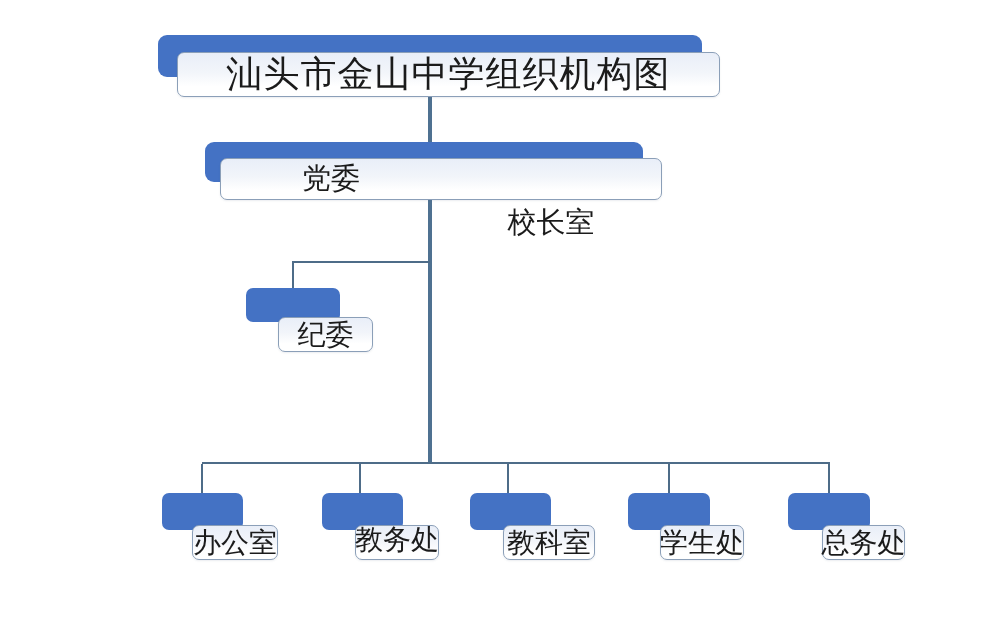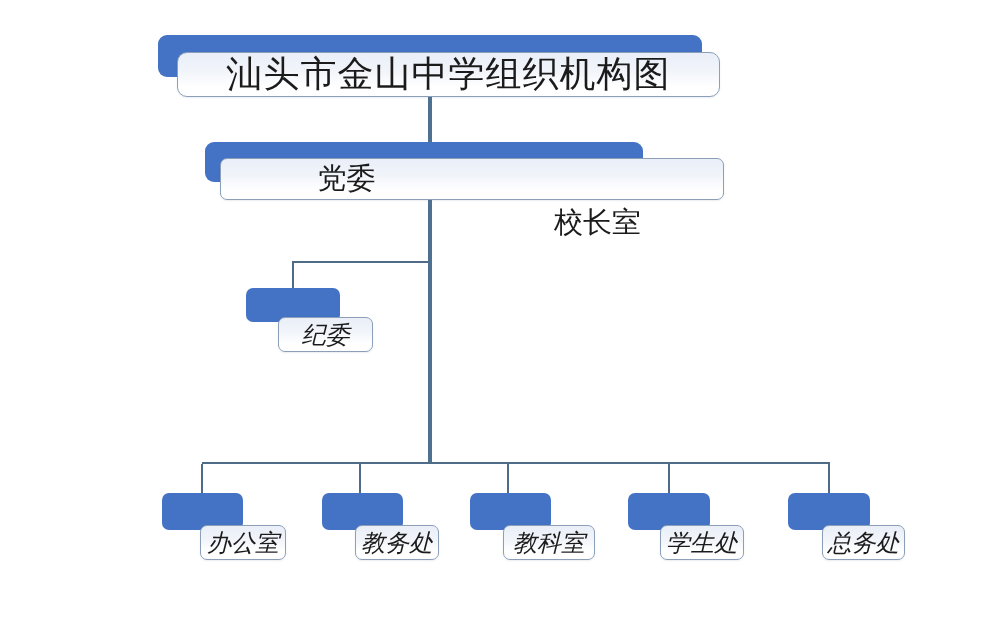--- a/index.html
+++ b/index.html
@@ -25,38 +25,38 @@
     border-radius:7px;
     box-sizing:border-box;
     box-shadow:0 1px 2px rgba(60,80,110,0.10);
     display:flex;align-items:center;justify-content:center;
     white-space:nowrap;
   }
   .conn-thick{position:absolute;background:var(--connector-thick,#4f7191);}
   .conn-thin{position:absolute;background:var(--connector-thin,#4e6c88);}
   .title-text{font-size:36px;letter-spacing:1px;}
   .l2-text{font-size:29px;}
-  .small-text{font-size:24px;font-style:italic;}
+  .small-text{font-size:28px;}
   .half{position:absolute;top:0;height:100%;width:50%;
         display:flex;align-items:center;justify-content:center;}
 </style>
 </head>
 <body>
 
 <div class="canvas">
 
   <div class="shape-blue" style="left:158px;top:35px;width:544px;height:42px;"></div>
-  <div class="plate title-text" style="left:177px;top:52px;width:543px;height:45px;border-radius:10px;">
+  <div class="plate title-text" style="left:177px;top:52px;width:543px;height:45px;">
     <span>汕头市金山中学组织机构图</span>
   </div>
 
   <div class="conn-thick" style="left:428px;top:97px;width:4px;height:45px;"></div>
 
   <div class="shape-blue" style="left:205px;top:142px;width:438px;height:40px;"></div>
-  <div class="plate l2-text" style="left:220px;top:158px;width:504px;height:42px;">
+  <div class="plate l2-text" style="left:220px;top:158px;width:442px;height:42px;">
     <span class="half" style="left:0;">党委</span>
     <span class="half" style="left:50%;margin-top:44px;">校长室</span>
   </div>
 
   <div class="conn-thick" style="left:428px;top:200px;width:4px;height:263px;"></div>
 
   <div class="conn-thin" style="left:294px;top:261px;width:136px;height:2px;"></div>
   <div class="conn-thin" style="left:292px;top:261px;width:2px;height:28px;"></div>
   <div class="shape-blue" style="left:246px;top:288px;width:94px;height:34px;border-radius:7px;"></div>
   <div class="plate small-text" style="left:278px;top:317px;width:95px;height:35px;">
@@ -65,21 +65,21 @@
 
   <div class="conn-thin" style="left:202px;top:462px;width:628px;height:2px;"></div>
 
   <div class="conn-thin" style="left:201px;top:464px;width:2px;height:29px;"></div>
   <div class="conn-thin" style="left:359px;top:464px;width:2px;height:29px;"></div>
   <div class="conn-thin" style="left:507px;top:464px;width:2px;height:29px;"></div>
   <div class="conn-thin" style="left:668px;top:464px;width:2px;height:29px;"></div>
   <div class="conn-thin" style="left:828px;top:464px;width:2px;height:29px;"></div>
 
   <div class="shape-blue" style="left:162px;top:493px;width:81px;height:37px;border-radius:7px;"></div>
-  <div class="plate small-text" style="left:200px;top:525px;width:86px;height:35px;">
+  <div class="plate small-text" style="left:192px;top:525px;width:86px;height:35px;">
     <span>办公室</span>
   </div>
 
   <div class="shape-blue" style="left:322px;top:493px;width:81px;height:37px;border-radius:7px;"></div>
   <div class="plate small-text" style="left:355px;top:525px;width:84px;height:35px;align-items:flex-end;">
     <span>教务处</span>
   </div>
 
   <div class="shape-blue" style="left:470px;top:493px;width:81px;height:37px;border-radius:7px;"></div>
   <div class="plate small-text" style="left:503px;top:525px;width:92px;height:35px;">

